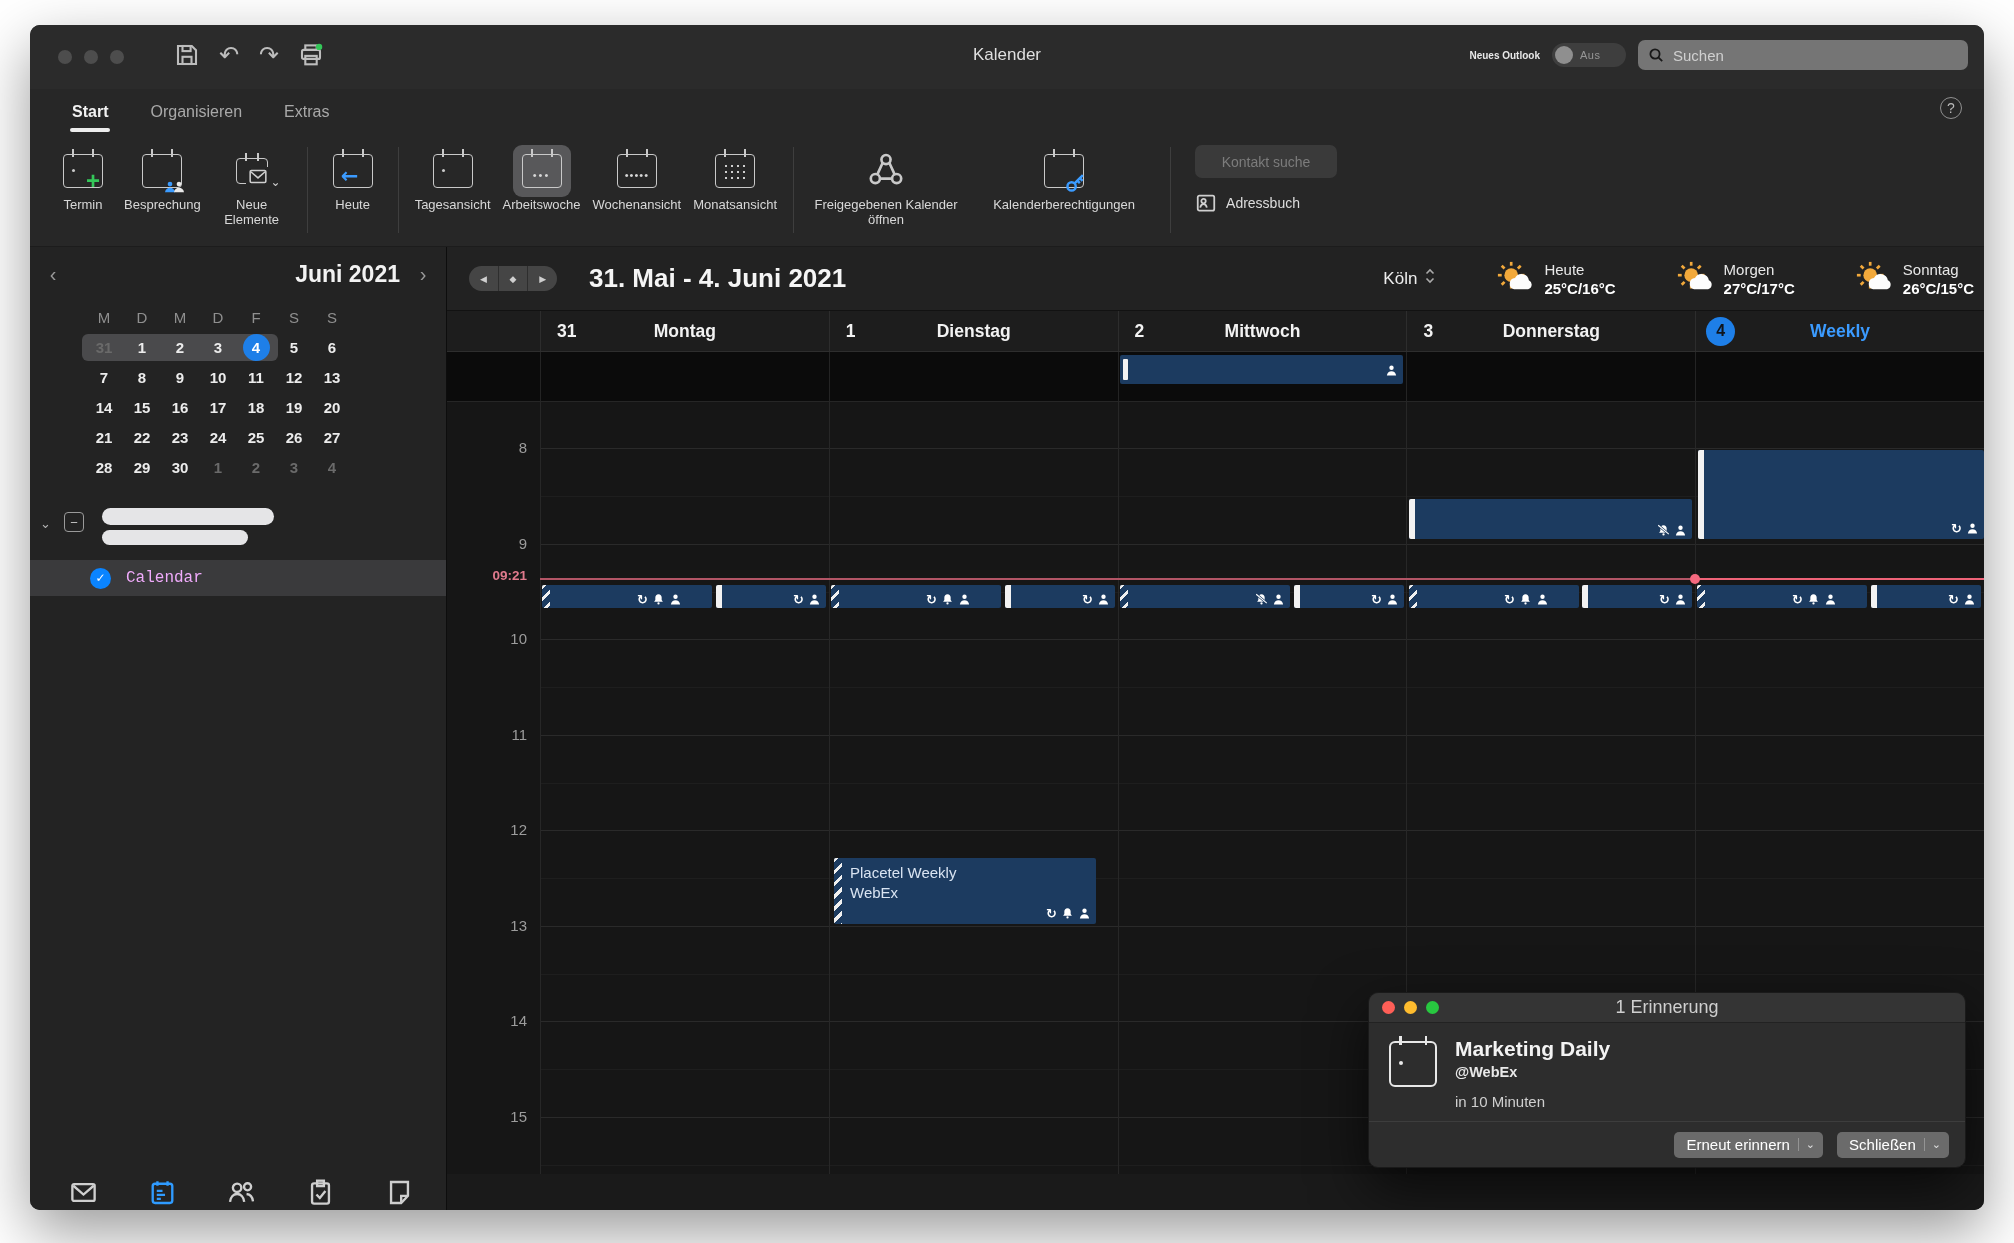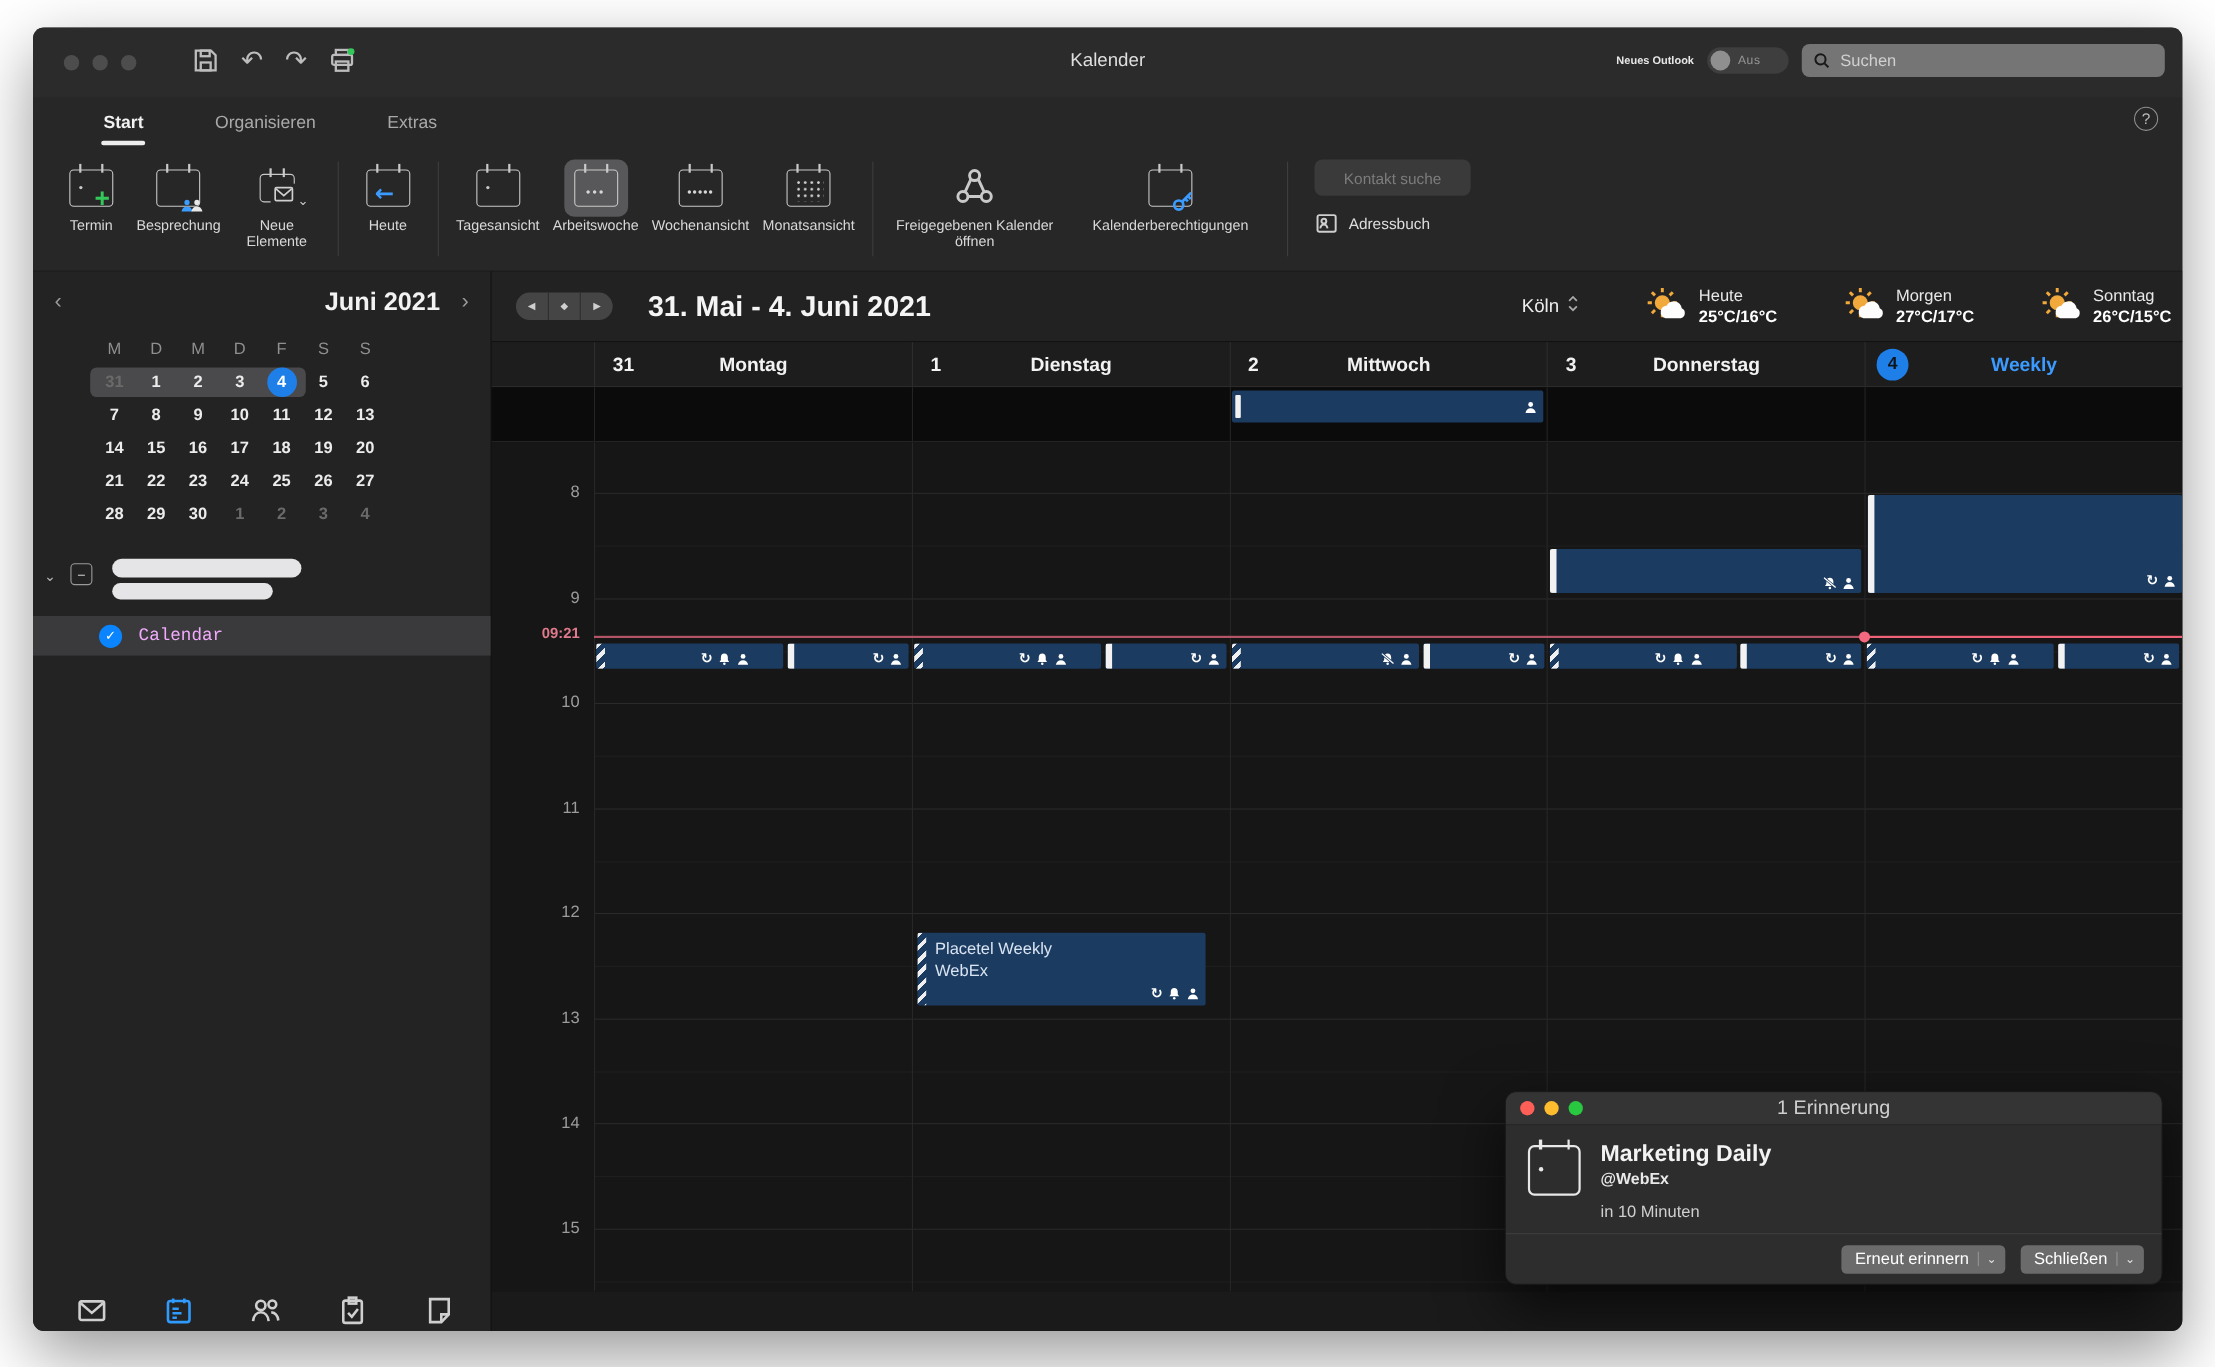--- a/index.html
+++ b/index.html
@@ -20,21 +20,21 @@
   .tb-right { position:absolute; right:16px; top:15px; display:flex; align-items:center; gap:12px; }
   .no-label { color:#e8e8e8; font-size:10px; font-weight:bold; }
   .toggle { width:74px; height:24px; background:#3e3e3e; border-radius:12px; display:flex; align-items:center; }
   .knob { width:18px; height:18px; border-radius:50%; background:#8f8f8f; margin-left:3px; }
   .toggle-state { font-size:11px; color:#969696; margin-left:7px; letter-spacing:.5px; }
   .searchbox { width:330px; height:30px; background:#757575; border-radius:7px; display:flex; align-items:center; padding:0 10px; gap:9px; }
   .searchbox svg { width:16px; height:16px; stroke:#181818; fill:none; stroke-width:1.8; }
   .search-ph { color:#d0d0d0; font-size:15px; }
 
   
-  .tabs { position:relative; height:46px; display:flex; align-items:center; gap:65px; padding-left:64px; background:#272727; }
+  .tabs { position:relative; height:46px; display:flex; align-items:center; gap:42px; padding-left:42px; background:#272727; }
   .tab { font-size:16px; color:#a9a9a9; position:relative; cursor:default; }
   .tab.active { color:#f2f2f2; font-weight:bold; }
   .tab.active::after { content:""; position:absolute; left:-2px; right:-2px; bottom:-11px; height:4px; background:#ededed; border-radius:2px; }
   .help { position:absolute; right:22px; top:8px; width:22px; height:22px; border:1.5px solid #8f8f8f; color:#b9b9b9;
           border-radius:50%; font-size:14px; display:flex; align-items:center; justify-content:center; }
 
   
   .ribbon { height:112px; display:flex; align-items:flex-start; padding:10px 0 0 18px; background:#272727; border-bottom:1px solid #1c1c1c; }
   .rbtn { display:flex; flex-direction:column; align-items:center; color:#d8d8d8; font-size:13px; line-height:15px; text-align:center; margin:0 6px; }
   .iconwrap { width:58px; height:52px; display:flex; align-items:center; justify-content:center; border-radius:9px; position:relative; }
@@ -756,21 +756,21 @@
           <div class="event" style="left:1424px;top:183px;width:110px;height:23px">
             <div class="bar"></div>
             <div class="evicons">
                 <span class="recur-g">↻</span>
                 <svg>
                   <use href="#i-person"></use>
                 </svg>
               </div>
           </div>
 
-          <div class="event" style="left:387px;top:446px;width:262px;height:66px">
+          <div class="event" style="left:387px;top:456px;width:262px;height:66px">
             <div class="stripe"></div>
             <div class="ev-title">Placetel Weekly</div>
             <div class="ev-loc">WebEx</div>
             <div class="evicons" style="bottom:4px">
                 <span class="recur-g">↻</span>
                 <svg>
                   <use href="#i-bell"></use>
                 </svg>
                 <svg>
                   <use href="#i-person"></use>

